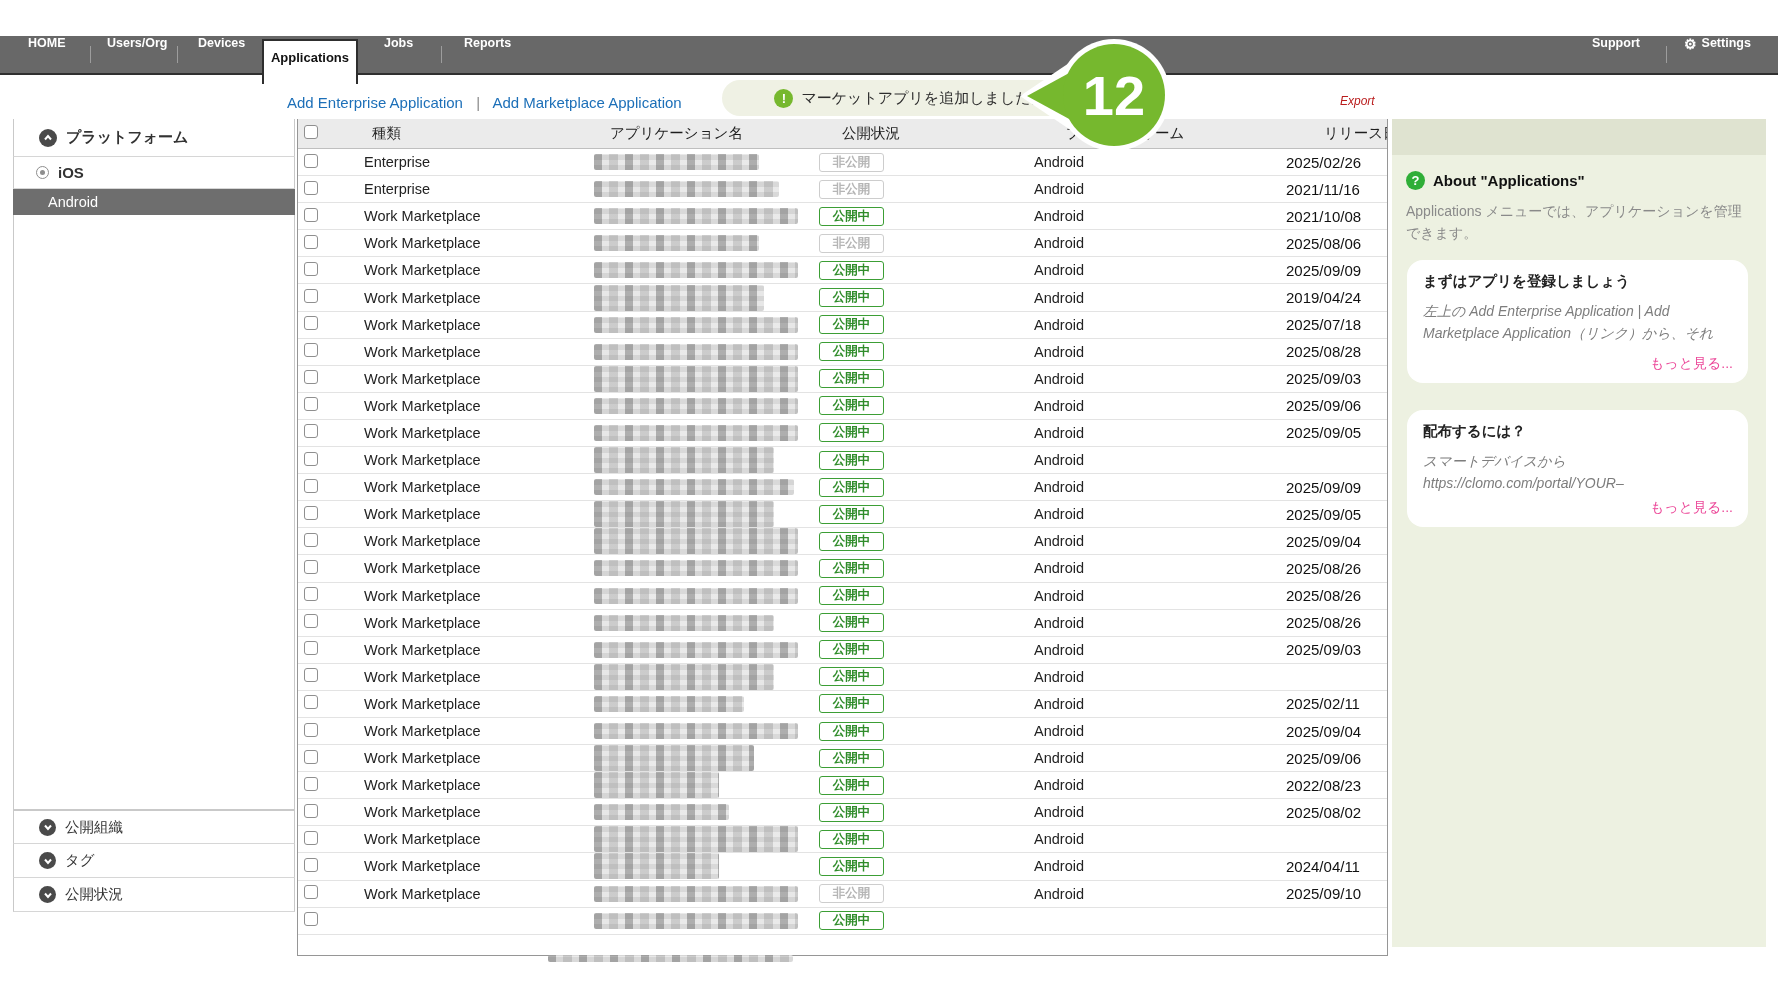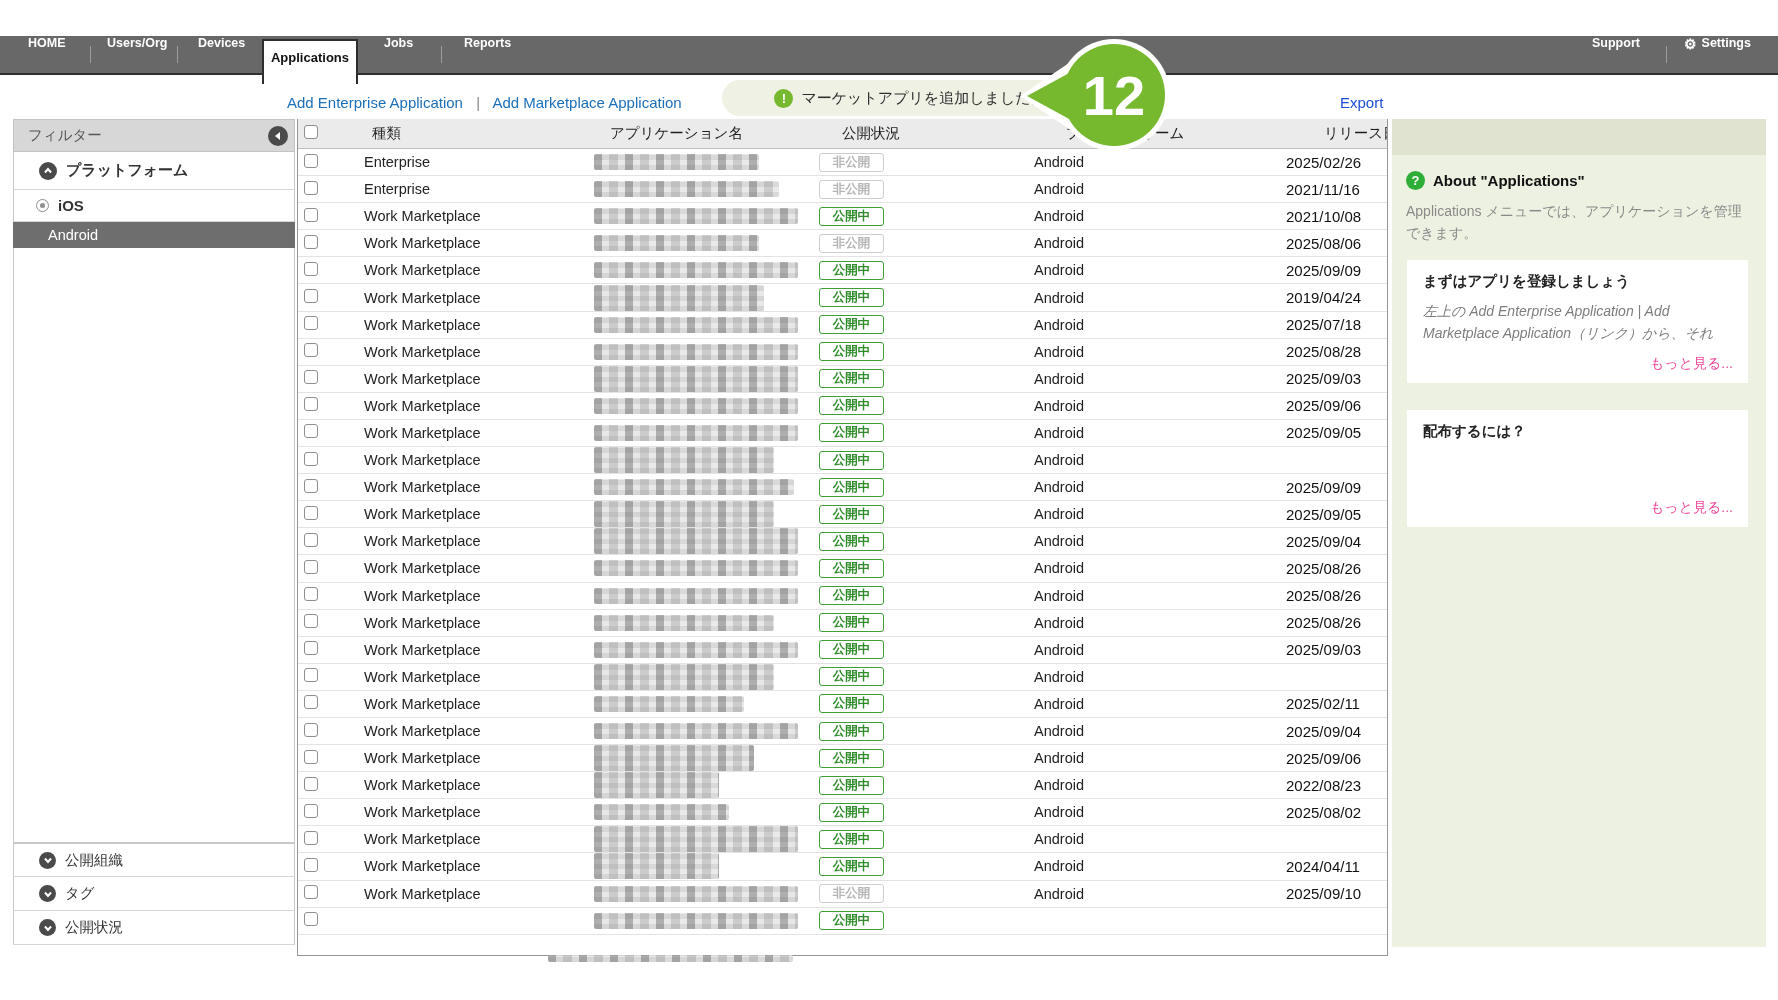--- a/index.html
+++ b/index.html
@@ -13,21 +13,21 @@
   .nav-sep{position:absolute;top:10px;width:1px;height:17px;background:#9d9d9d;}
   .tab-active{position:absolute;left:262px;top:39px;width:96px;height:45px;background:#fff;
               border:2px solid #2e2e2e;border-bottom:none;z-index:3;display:flex;
               justify-content:center;align-items:center;padding-bottom:10px;box-sizing:border-box;
               font-size:13px;font-weight:bold;color:#111;cursor:pointer;}
   .gear{margin-right:5px;font-size:14px;}
   
   .add-links{position:absolute;left:287px;top:94px;font-size:15px;z-index:1;}
   .blue-link{color:#1c6fb8;cursor:pointer;}
   .link-div{color:#8a8a8a;margin:0 9px;}
-  .export-link{position:absolute;left:1340px;top:94px;font-size:15px;color:#1d4ed8;cursor:pointer;}
+  .export-link{position:absolute;left:1340px;top:94px;font-size:12px;color:#b91c1c;cursor:pointer;font-style:italic;}
   
   .toast{position:absolute;left:722px;top:80px;width:376px;height:36px;background:#eff1e4;
          border-radius:18px;display:flex;align-items:center;justify-content:center;z-index:4;}
   .toast-icon{width:19px;height:19px;border-radius:50%;background:#76b82e;color:#fff;
               font-size:13px;font-weight:bold;display:flex;align-items:center;justify-content:center;
               margin-right:8px;flex:0 0 auto;}
   .toast-msg{font-size:15px;color:#2d2d2d;}
   .step-badge{position:absolute;left:1012px;top:33px;z-index:5;}
   
   .sidebar{position:absolute;left:13px;top:119px;width:282px;height:829px;box-sizing:border-box;z-index:1;}
@@ -88,21 +88,21 @@
   .blur-overhang{position:absolute;left:548px;top:955px;width:245px;height:7px;z-index:2;}
   
   .help-panel{position:absolute;left:1392px;top:119px;width:374px;height:828px;background:#edf1e1;z-index:1;}
   .help-strip{height:36px;background:#dfe3d0;}
   .about{padding:16px 16px 0 14px;}
   .about-head{display:flex;align-items:center;}
   .q-icon{width:19px;height:19px;border-radius:50%;background:#2fae37;color:#fff;font-size:13px;
           font-weight:bold;display:flex;align-items:center;justify-content:center;margin-right:8px;flex:0 0 auto;}
   .about-title{font-size:15px;font-weight:bold;color:#111;}
   .about-body{margin-top:10px;font-size:14px;color:#8a8a8a;line-height:1.6;width:342px;}
-  .help-card{position:absolute;left:15px;width:341px;background:#fff;border-radius:1px;
+  .help-card{position:absolute;left:15px;width:341px;background:#fff;border-radius:16px;
              box-sizing:border-box;padding:12px 16px;}
   .card1{top:141px;height:123px;}
   .card2{top:291px;height:117px;}
   .card-title{font-size:14.5px;font-weight:bold;color:#222;}
   .card-body{margin-top:9px;font-size:14px;color:#7d7d7d;line-height:1.6;font-style:italic;}
   .card-more{position:absolute;right:15px;bottom:10px;font-size:14px;color:#ec4899;cursor:pointer;}
 </style>
 </head>
 <body>
 
@@ -154,28 +154,20 @@
     <svg width="165" height="124" xmlns="http://www.w3.org/2000/svg">
       <polygon points="8,63 66,24 66,102" fill="#ffffff"></polygon>
       <circle cx="102" cy="62" r="56" fill="#ffffff"></circle>
       <polygon points="15,63 70,33 70,93" fill="#76b82e"></polygon>
       <circle cx="102" cy="62" r="51" fill="#76b82e"></circle>
       <text x="102" y="82" text-anchor="middle" font-size="56" font-weight="bold" fill="#ffffff" font-family="Liberation Sans, sans-serif">12</text>
     </svg>
   </div>
 
   <div class="sidebar">
-    <div class="filter-head">
-      <span>フィルター</span>
-      <span class="filter-collapse">
-        <svg width="10" height="10" viewBox="0 0 10 10">
-            <polygon points="7,1 2,5 7,9" fill="#fff"></polygon>
-          </svg>
-      </span>
-    </div>
     <div class="side-row row-platform">
       <span class="circle-ico">
         <svg width="10" height="10" viewBox="0 0 10 10">
             <polyline points="2,6.5 5,3 8,6.5" fill="none" stroke="#fff" stroke-width="2"></polyline>
           </svg>
       </span>
       <span>プラットフォーム</span>
     </div>
     <div class="side-row row-ios">
       <span class="radio-ico">
@@ -526,17 +518,21 @@
       </div>
       <div class="about-body">Applications メニューでは、アプリケーションを管理できます。</div>
     </div>
     <div class="help-card card1">
       <div class="card-title">まずはアプリを登録しましょう</div>
       <div class="card-body">左上の Add Enterprise Application | Add Marketplace Application（リンク）から、それ</div>
       <div class="card-more">もっと見る...</div>
     </div>
     <div class="help-card card2">
       <div class="card-title">配布するには？</div>
+      <div class="card-body">
+        <div>スマートデバイスから</div>
+        <div>https://clomo.com/portal/YOUR–</div>
+      </div>
       <div class="card-more">もっと見る...</div>
     </div>
   </div>
 
 </div>
 
 </body></html>

